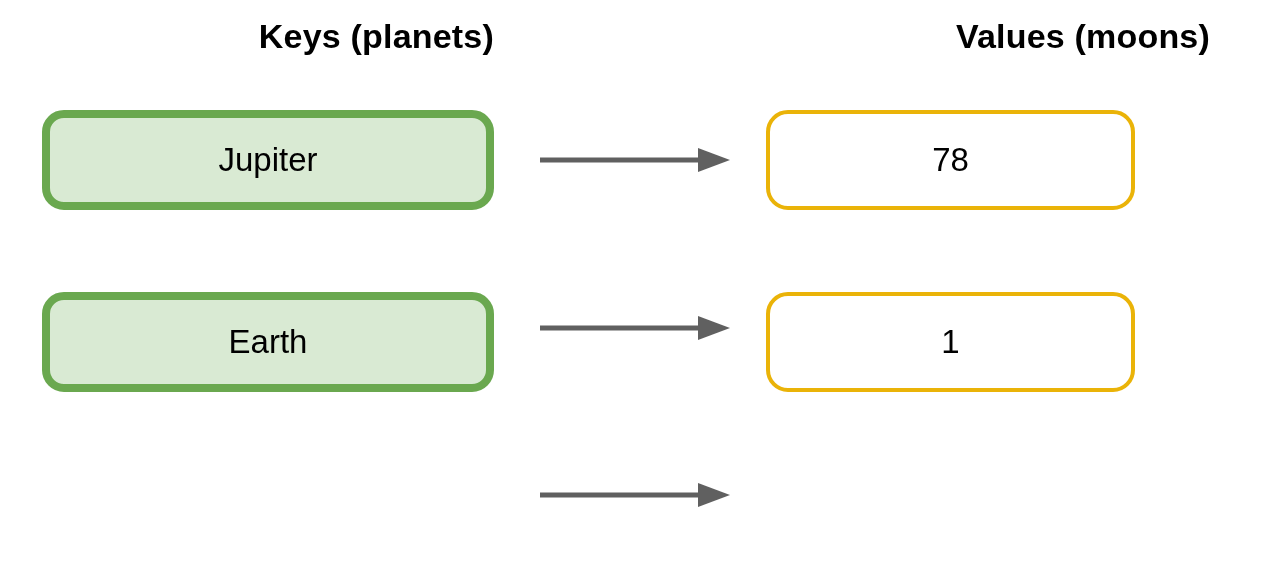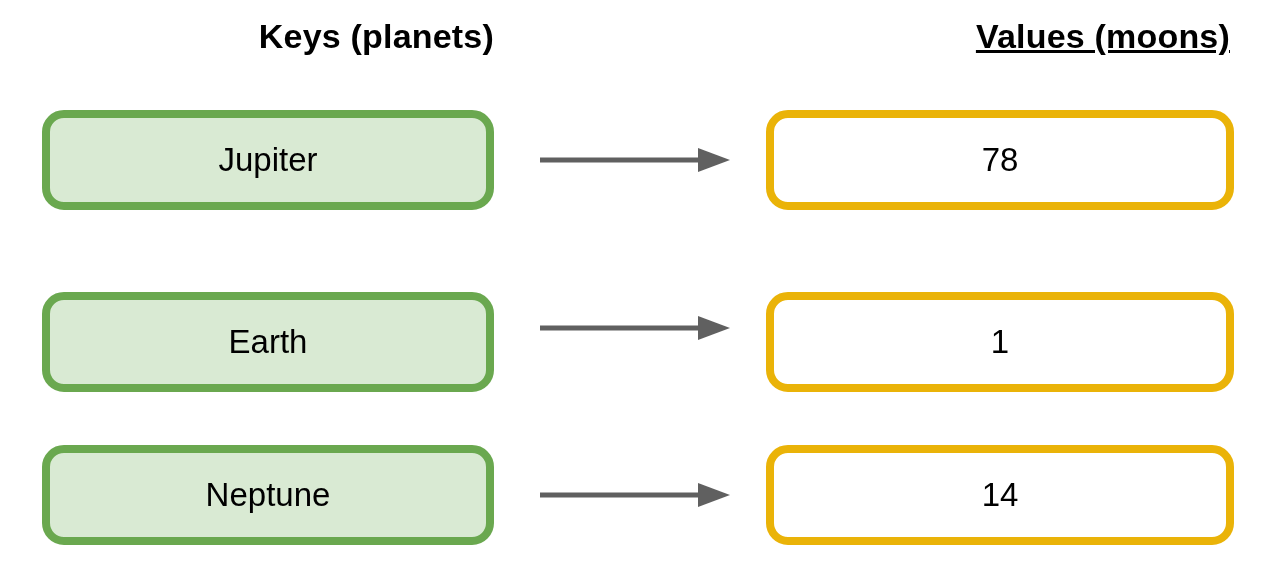--- a/index.html
+++ b/index.html
@@ -21,43 +21,43 @@
     height: 44px;
     line-height: 44px;
     text-align: right;
     font-size: 34px;
     font-weight: bold;
     color: #000000;
     letter-spacing: 0.2px;
     white-space: nowrap;
   }
   .col-header.keys   { left: 42px;  width: 452px; }
-  .col-header.values { left: 766px; width: 464px; text-decoration: underline; }
+  .col-header.values { left: 746px; width: 464px; }
 
   .box {
     position: absolute;
     height: 100px;
     box-sizing: border-box;
     border-radius: 22px;
     display: flex;
     align-items: center;
     justify-content: center;
     font-size: 33px;
     color: #000000;
   }
   .key-box {
     left: 42px;
     width: 452px;
     border: 8px solid #6aa84f;
     background: #d9ead3;
   }
   .value-box {
     left: 766px;
-    width: 468px;
-    border: 8px solid #eab308;
+    width: 369px;
+    border: 4px solid #eab308;
     background: #ffffff;
   }
   .r0 .box, .box.r0 { top: 110px; }
   .r1 .box, .box.r1 { top: 292px; }
   .r2 .box, .box.r2 { top: 445px; }
 
   .arrow {
     position: absolute;
     left: 540px;
     width: 190px;
@@ -91,24 +91,18 @@
     <span>Earth</span>
   </div>
   <svg class="arrow r1" viewBox="0 0 190 28">
     <line x1="0" y1="14" x2="160" y2="14" stroke-width="5" stroke="#606060"></line>
     <polygon points="158,2 190,14 158,26" fill="#606060"></polygon>
   </svg>
   <div class="box value-box r1">
     <span>1</span>
   </div>
 
-  <div class="box key-box r2">
-    <span>Neptune</span>
-  </div>
   <svg class="arrow r2" viewBox="0 0 190 28">
     <line x1="0" y1="14" x2="160" y2="14" stroke-width="5" stroke="#606060"></line>
     <polygon points="158,2 190,14 158,26" fill="#606060"></polygon>
   </svg>
-  <div class="box value-box r2">
-    <span>14</span>
-  </div>
 
 </div>
 
 </body></html>

